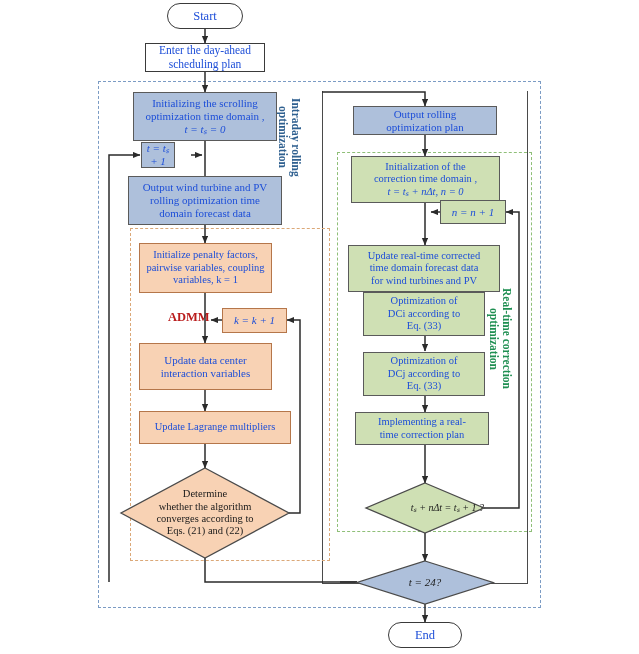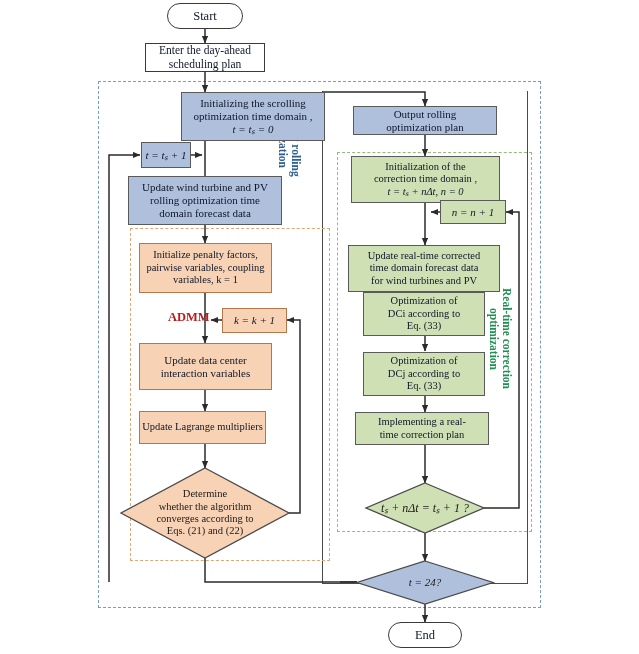--- a/index.html
+++ b/index.html
@@ -1,20 +1,20 @@
 <!DOCTYPE html>
 <html><head>
 <meta charset="utf-8">
 <style>
   html,body{margin:0;padding:0;background:#ffffff;}
   body{font-family:"Liberation Serif", serif;}
   #stage{position:relative;width:639px;height:654px;background:#fff;overflow:hidden;}
 
   .node{position:absolute;box-sizing:border-box;display:flex;align-items:center;
-        justify-content:center;text-align:center;color:#0f172a;line-height:1.18;
+        justify-content:center;text-align:center;color:#1d4ed8;line-height:1.18;
         font-family:"Liberation Serif", serif;}
   .rect{border:1.3px solid #5a5a5a;}
   .blue{background:#aec0db;}
   .green{background:#cfe0b4;}
   .peach{background:#f8d2b4;border-color:#b5764a;}
   .white{background:#ffffff;border:1.3px solid #3a3a3a;}
   .term{background:#ffffff;border:1.4px solid #3a3a3a;border-radius:22px;}
 
   .diamond{position:absolute;}
   .diamond svg{display:block;overflow:visible;}
@@ -128,35 +128,35 @@
   </div>
 
   <div class="node term" style="left:388px;top:622px;width:74px;height:26px;font-size:12.5px;">
     <span>End</span>
   </div>
 
   <div class="node white" style="left:145px;top:43px;width:120px;height:29px;font-size:11.5px;padding:0 4px;">
     <span>Enter the day-ahead scheduling plan</span>
   </div>
 
-  <div class="node rect blue" style="left:133px;top:92px;width:144px;height:49px;font-size:11px;padding:0 3px;margin-left:48px;">
+  <div class="node rect blue" style="left:133px;top:92px;width:144px;height:49px;font-size:11px;padding:0 3px;">
     <div>
       <div>Initializing the scrolling</div>
       <div>optimization time domain ,</div>
       <div class="it">t = tₛ = 0</div>
     </div>
   </div>
 
-  <div class="node rect blue" style="left:141px;top:142px;width:50px;height:26px;font-size:11px;">
+  <div class="node rect blue" style="left:141px;top:142px;width:34px;height:26px;font-size:11px;">
     <span class="it">t = tₛ + 1</span>
   </div>
 
   <div class="node rect blue" style="left:128px;top:176px;width:154px;height:49px;font-size:11px;padding:0 3px;">
     <div>
-      <div>Update wind turbine and PV</div>
+      <div>Output wind turbine and PV</div>
       <div>rolling optimization time</div>
       <div>domain forecast data</div>
     </div>
   </div>
 
   <div class="node rect peach" style="left:139px;top:243px;width:133px;height:50px;font-size:10.5px;padding:0 3px;">
     <div>
       <div>Initialize penalty factors,</div>
       <div>pairwise variables, coupling</div>
       <div>variables, k = 1</div>
@@ -167,21 +167,21 @@
     <span class="it">k = k + 1</span>
   </div>
 
   <div class="node rect peach" style="left:139px;top:343px;width:133px;height:47px;font-size:11px;padding:0 6px;">
     <div>
       <div>Update data center</div>
       <div>interaction variables</div>
     </div>
   </div>
 
-  <div class="node rect peach" style="left:139px;top:411px;width:127px;height:33px;font-size:10.5px;padding:0 2px;">
+  <div class="node rect peach" style="left:139px;top:411px;width:152px;height:33px;font-size:10.5px;padding:0 2px;">
     <span>Update Lagrange multipliers</span>
   </div>
 
   <div class="diamond" style="left:121px;top:468px;width:168px;height:90px;">
     <svg width="168" height="90" viewBox="0 0 168 90" aria-hidden="true">
       <polygon points="84,0 168,45 84,90 0,45" fill="#f8d2b4" stroke="#4a4a4a" stroke-width="1.3"></polygon>
     </svg>
     <div class="dlabel" style="font-size:10.5px;">
       <div>
         <div>Determine</div>
@@ -239,21 +239,21 @@
     <div>
       <div>Implementing a real-</div>
       <div>time correction plan</div>
     </div>
   </div>
 
   <div class="diamond" style="left:366px;top:483px;width:118px;height:50px;">
     <svg width="118" height="50" viewBox="0 0 118 50" aria-hidden="true">
       <polygon points="59,0 118,25 59,50 0,25" fill="#cfe0b4" stroke="#4a4a4a" stroke-width="1.3"></polygon>
     </svg>
-    <div class="dlabel it" style="font-size:12px;">
+    <div class="dlabel it" style="font-size:10px;justify-content:flex-end;">
       <span>tₛ + nΔt = tₛ + 1 ?</span>
     </div>
   </div>
 
   <div class="diamond" style="left:357px;top:561px;width:136px;height:43px;">
     <svg width="136" height="43" viewBox="0 0 136 43" aria-hidden="true">
       <polygon points="68,0 136,21.5 68,43 0,21.5" fill="#aec0db" stroke="#4a4a4a" stroke-width="1.3"></polygon>
     </svg>
     <div class="dlabel it" style="font-size:11px;">
       <span>t = 24?</span>

